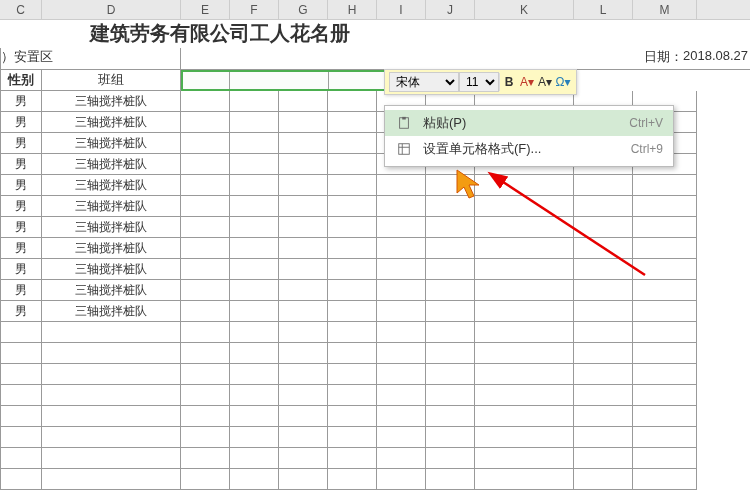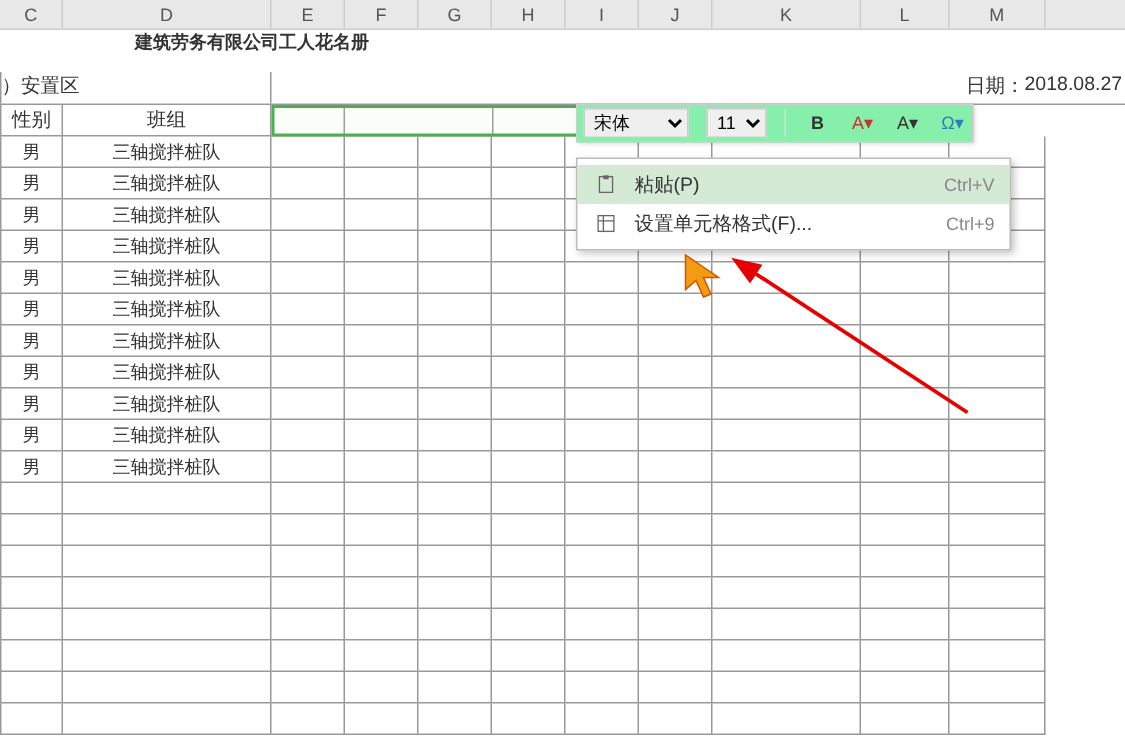--- a/index.html
+++ b/index.html
@@ -3,43 +3,43 @@
 <meta charset="utf-8">
 <style>
   * { box-sizing: border-box; margin: 0; padding: 0; }
   body { font-family: "Microsoft YaHei", Arial, sans-serif; font-size: 12px; color: #333; background: #fff; width: 750px; height: 500px; overflow: hidden; position: relative; }
   .col-headers { display: flex; height: 20px; background: #e8e8e8; border-bottom: 1px solid #ccc; }
   .col-header { flex: 0 0 auto; text-align: center; line-height: 20px; color: #555; border-right: 1px solid #ccc; font-size: 12px; }
   .sheet { position: relative; }
   .row { display: flex; height: 21px; }
   .cell { border-right: 1px solid #999; border-bottom: 1px solid #999; flex: 0 0 auto; padding: 0 3px; line-height: 20px; text-align: center; overflow: hidden; white-space: nowrap; }
   .title-row { height: 28px; }
-  .title-cell { font-size: 12px; font-weight: bold; font-family: "SimSun", serif; border: none; text-align: left; padding-left: 90px; }
+  .title-cell { font-size: 20px; font-weight: bold; font-family: "SimSun", serif; border: none; text-align: left; padding-left: 90px; }
   .subtitle-row { height: 22px; border-bottom: 1px solid #999; }
   .subtitle-cell { border: none; text-align: left; font-size: 13px; }
   .date-cell { border: none; text-align: left; font-size: 13px; }
   .header-row .cell { font-size: 13px; }
   .selected-range { position: absolute; border: 2px solid #4CAF50; pointer-events: none; background: rgba(200,230,200,0.08); }
-  .float-toolbar { position: absolute; background: #86efac; border: 1px solid #ccc; box-shadow: 1px 1px 3px rgba(0,0,0,0.15); display: flex; align-items: center; height: 26px; padding: 0 4px; gap: 12px; }
+  .float-toolbar { position: absolute; background: #fef9c3; border: 1px solid #ccc; box-shadow: 1px 1px 3px rgba(0,0,0,0.15); display: flex; align-items: center; height: 26px; padding: 0 4px; gap: 0; }
   .ft-select { border: 1px solid #ccc; font-size: 12px; padding: 1px 2px; height: 20px; }
   .ft-sep { width: 1px; height: 18px; background: #ddd; }
   .ft-btn { width: 18px; height: 18px; display: inline-flex; align-items: center; justify-content: center; font-size: 12px; cursor: pointer; }
   .ft-btn.bold { font-weight: bold; }
   .ft-btn.red { color: #c0392b; }
   .ft-btn.blue { color: #2980b9; }
   .context-menu { position: absolute; background: #fff; border: 1px solid #bbb; box-shadow: 2px 2px 5px rgba(0,0,0,0.25); width: 290px; padding: 4px 0; }
   .menu-item { display: flex; align-items: center; height: 26px; padding: 0 10px; font-size: 13px; color: #333; }
   .menu-item:hover, .menu-item.active { background: #d4ead4; }
   .menu-icon { width: 18px; height: 18px; margin-right: 10px; display: inline-flex; align-items: center; justify-content: center; color: #555; }
   .menu-icon svg { width: 14px; height: 14px; }
   .menu-label { flex: 1; }
   .menu-shortcut { color: #888; font-size: 12px; }
   .cursor-pointer { position: absolute; width: 40px; height: 40px; pointer-events: none; }
   .arrow-annot { position: absolute; pointer-events: none; }
-  .c2 { width: 42px; } .c3 { width: 139px; border-left: 1px solid #999;}
+  .c2 { width: 42px; font-weight: bold; } .c3 { width: 139px; border-left: 1px solid #999;}
 </style>
 </head>
 <body>
 
 <div class="col-headers" id="colHeaders">
     <div class="col-header" style="width: 42px;">C</div>
     <div class="col-header" style="width: 139px;">D</div>
     <div class="col-header" style="width: 49px;">E</div>
     <div class="col-header" style="width: 49px;">F</div>
     <div class="col-header" style="width: 49px;">G</div>

